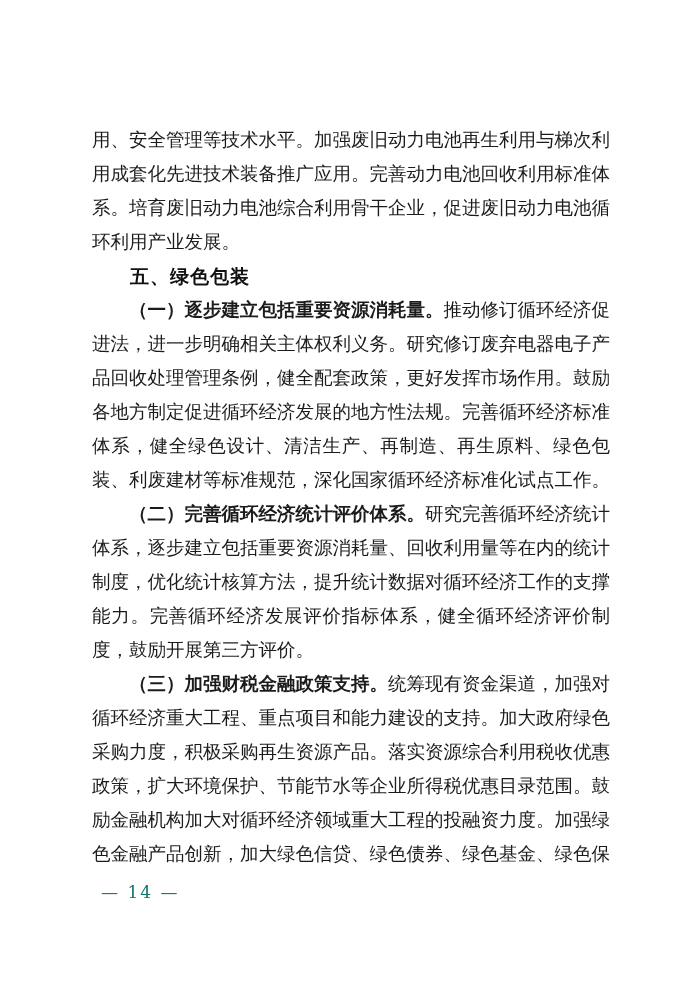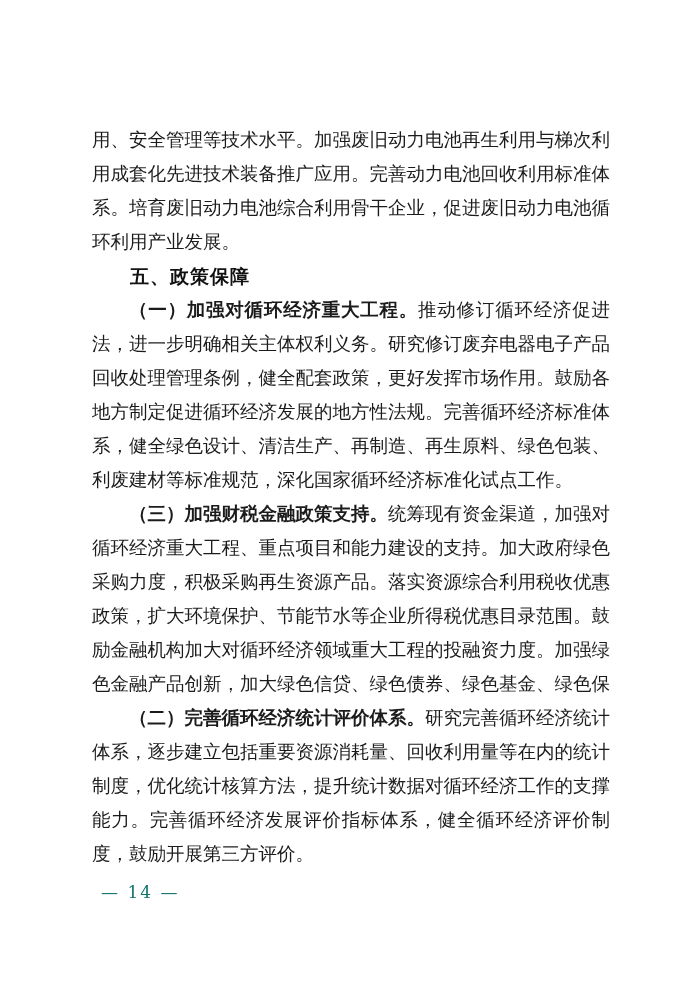--- a/index.html
+++ b/index.html
@@ -62,24 +62,24 @@
   }
 </style>
 </head>
 <body>
 
 <div class="page">
   <div class="content">
 
     <p class="para">用、安全管理等技术水平。加强废旧动力电池再生利用与梯次利用成套化先进技术装备推广应用。完善动力电池回收利用标准体系。培育废旧动力电池综合利用骨干企业，促进废旧动力电池循环利用产业发展。</p>
 
-    <h2 class="heading">五、政策保障</h2>
+    <h2 class="heading">五、绿色包装</h2>
 
-    <p class="para indent"><span class="lead">（一）加强对循环经济重大工程。</span><span>推动修订循环经济促进法，进一步明确相关主体权利义务。研究修订废弃电器电子产品回收处理管理条例，健全配套政策，更好发挥市场作用。鼓励各地方制定促进循环经济发展的地方性法规。完善循环经济标准体系，健全绿色设计、清洁生产、再制造、再生原料、绿色包装、利废建材等标准规范，深化国家循环经济标准化试点工作。</span></p>
+    <p class="para indent"><span class="lead">（一）逐步建立包括重要资源消耗量。</span><span>推动修订循环经济促进法，进一步明确相关主体权利义务。研究修订废弃电器电子产品回收处理管理条例，健全配套政策，更好发挥市场作用。鼓励各地方制定促进循环经济发展的地方性法规。完善循环经济标准体系，健全绿色设计、清洁生产、再制造、再生原料、绿色包装、利废建材等标准规范，深化国家循环经济标准化试点工作。</span></p>
+
+    <p class="para indent"><span class="lead">（二）完善循环经济统计评价体系。</span><span>研究完善循环经济统计体系，逐步建立包括重要资源消耗量、回收利用量等在内的统计制度，优化统计核算方法，提升统计数据对循环经济工作的支撑能力。完善循环经济发展评价指标体系，健全循环经济评价制度，鼓励开展第三方评价。</span></p>
 
     <p class="para indent"><span class="lead">（三）加强财税金融政策支持。</span><span>统筹现有资金渠道，加强对循环经济重大工程、重点项目和能力建设的支持。加大政府绿色采购力度，积极采购再生资源产品。落实资源综合利用税收优惠政策，扩大环境保护、节能节水等企业所得税优惠目录范围。鼓励金融机构加大对循环经济领域重大工程的投融资力度。加强绿色金融产品创新，加大绿色信贷、绿色债券、绿色基金、绿色保</span></p>
-
-    <p class="para indent"><span class="lead">（二）完善循环经济统计评价体系。</span><span>研究完善循环经济统计体系，逐步建立包括重要资源消耗量、回收利用量等在内的统计制度，优化统计核算方法，提升统计数据对循环经济工作的支撑能力。完善循环经济发展评价指标体系，健全循环经济评价制度，鼓励开展第三方评价。</span></p>
 
   </div>
 
   <div class="footer">— 14 —</div>
 </div>
 
 </body></html>

